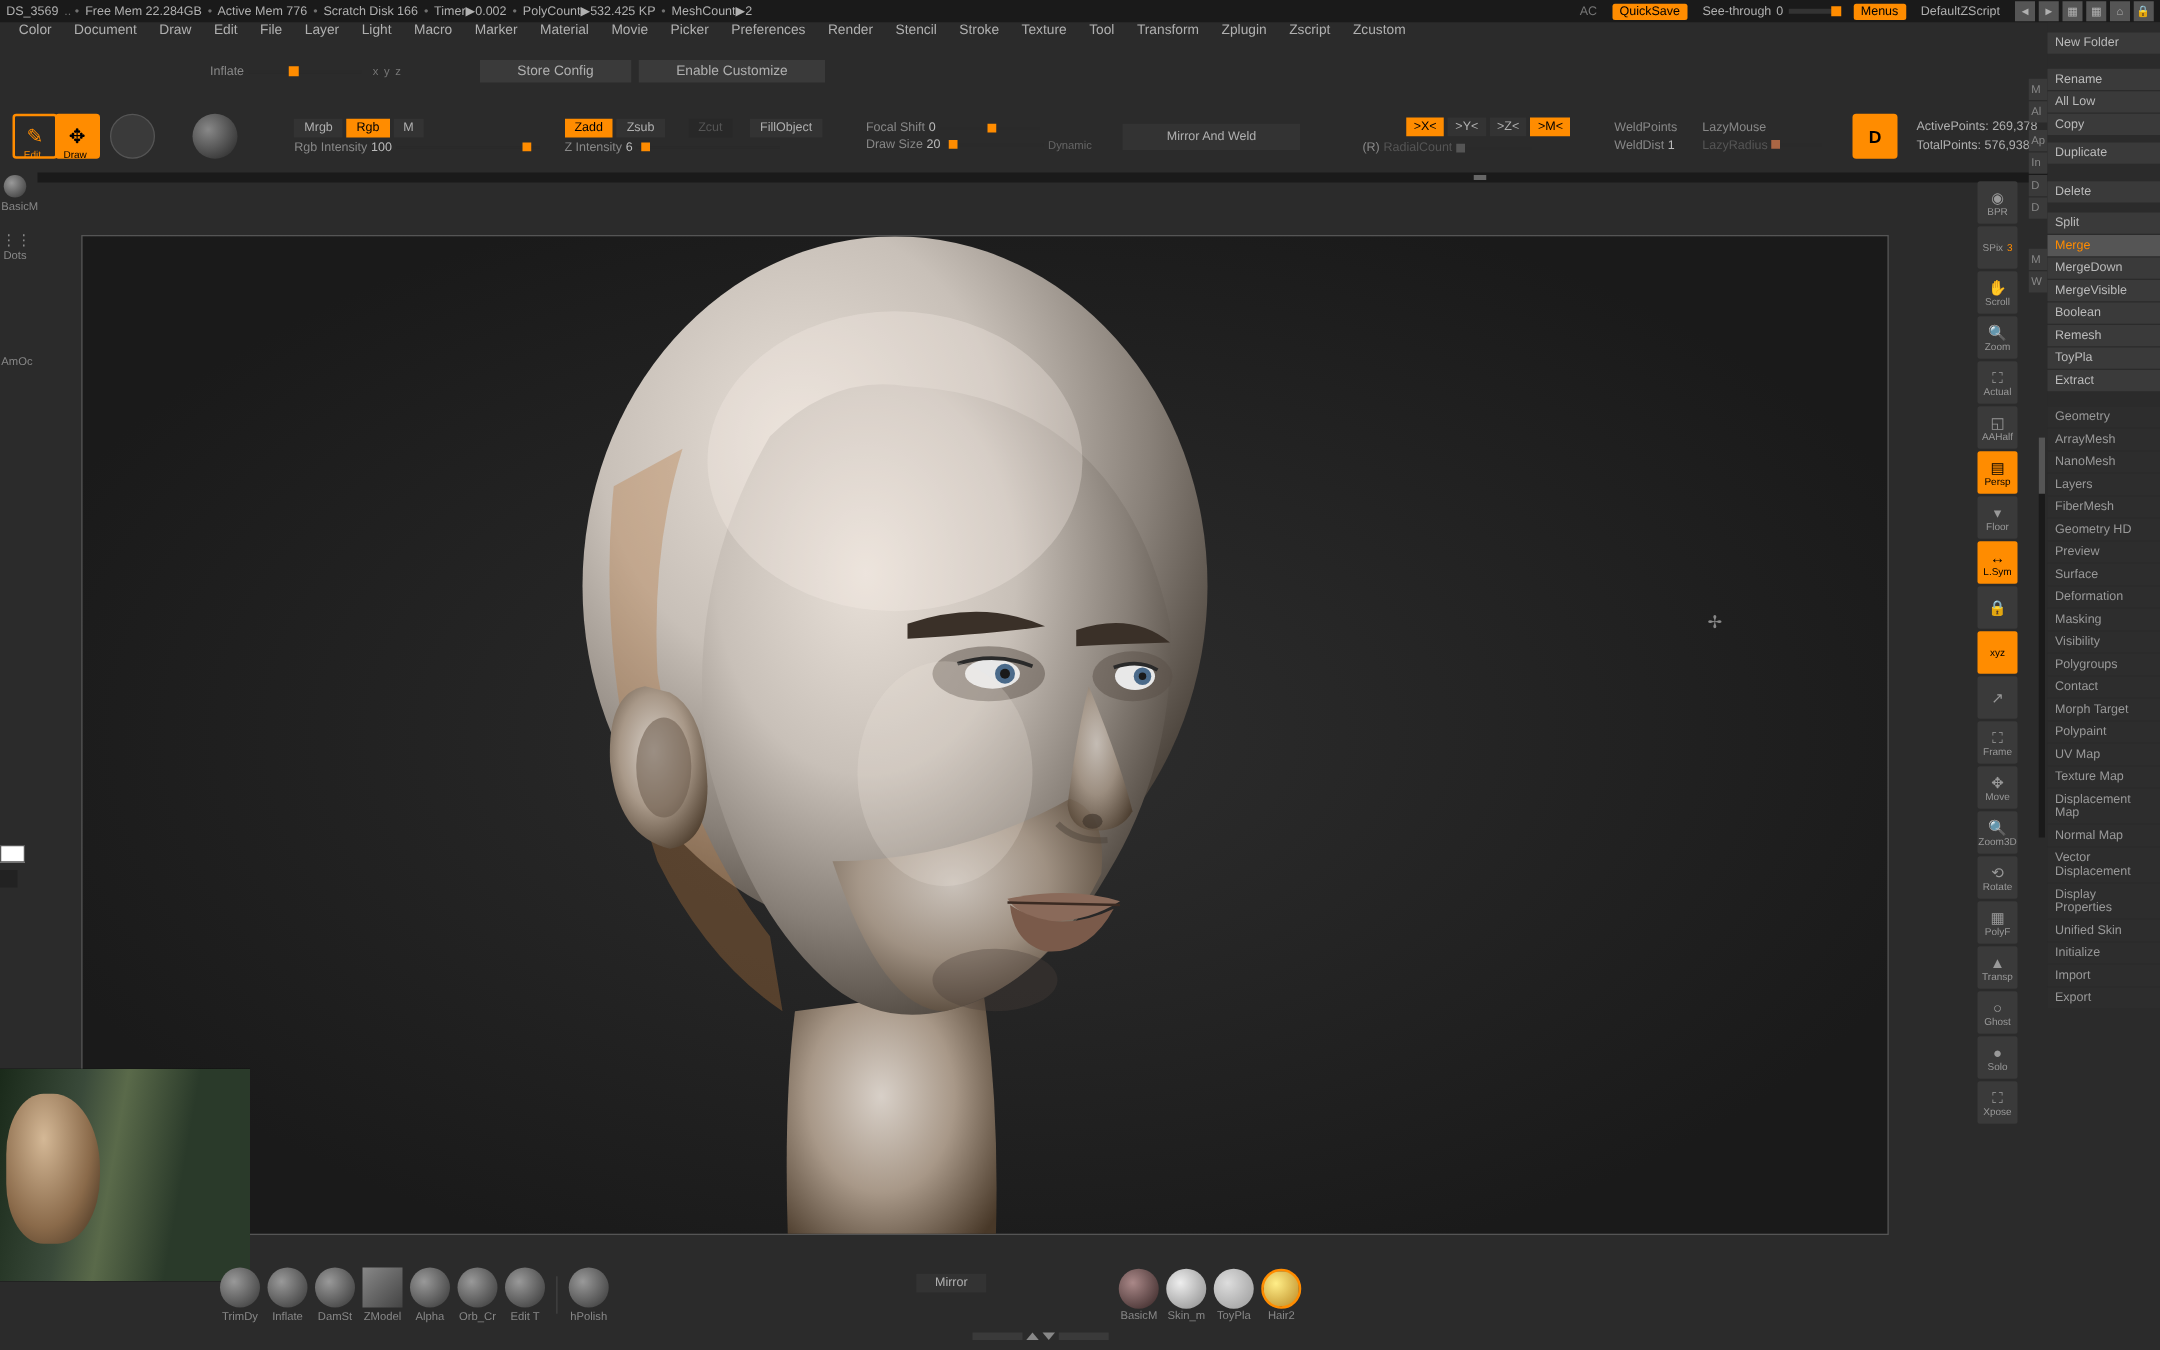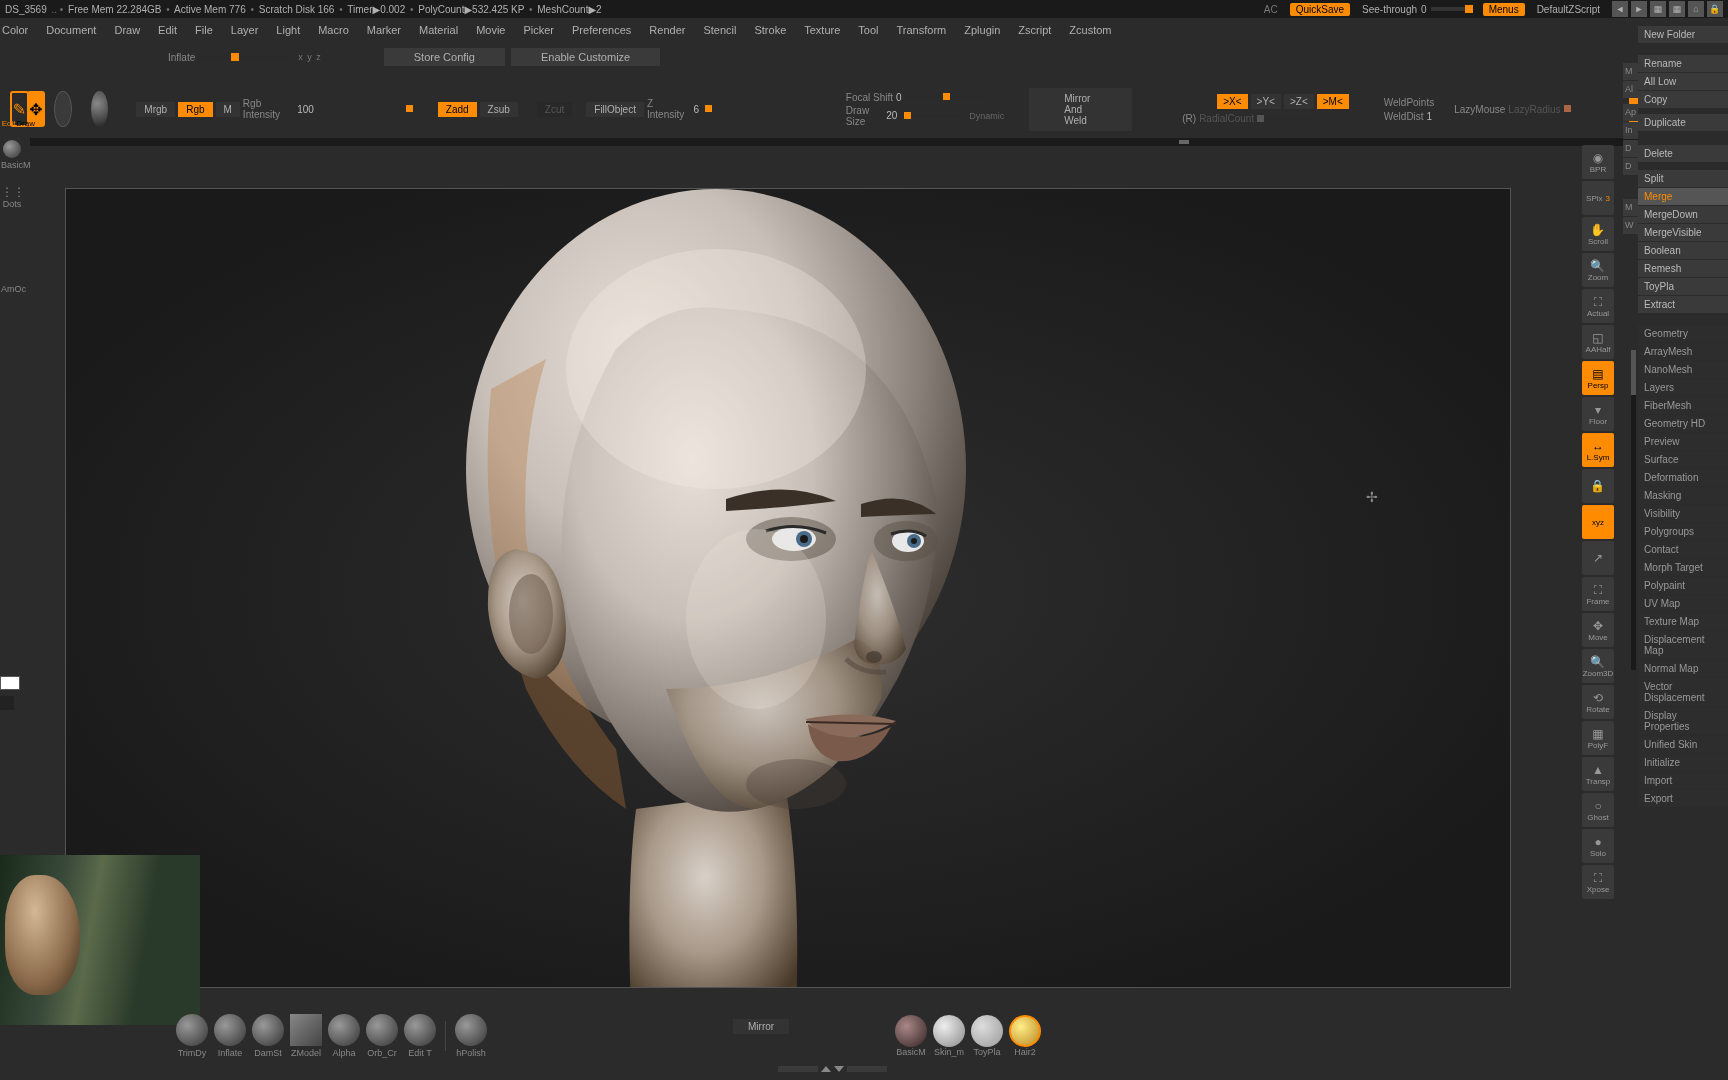--- a/index.html
+++ b/index.html
@@ -10,21 +10,21 @@
 .status-bar .left { flex: 1; }
 .status-bar .right { display: flex; gap: 12px; align-items: center; }
 .status-dot { color: #707070; margin: 0 2px; }
 .orange-btn { background: #ff8c00; color: #000; padding: 1px 6px; border-radius: 2px; font-size: 10px; }
 .slider-mini { width: 40px; height: 4px; background: #333; position: relative; display: inline-block; }
 .slider-mini::after { content: ''; position: absolute; left: 85%; top: -2px; width: 8px; height: 8px; background: #ff8c00; }
 .top-icons { display: flex; gap: 3px; }
 .top-icon { width: 16px; height: 16px; background: #555; display: flex; align-items: center; justify-content: center; font-size: 9px; }
 
 
-.menu-bar { position: absolute; top: 18px; left: 0; right: 0; height: 18px; background: #2b2b2b; display: flex; align-items: flex-end; padding: 0 2px; gap: 18px; font-size: 11px; }
+.menu-bar { position: absolute; top: 18px; left: 0; right: 0; height: 18px; background: #2b2b2b; display: flex; align-items: flex-start; padding: 0 15px; gap: 18px; font-size: 11px; }
 .menu-item { color: #b0b0b0; cursor: pointer; }
 
 
 .config-row { position: absolute; top: 48px; left: 168px; display: flex; align-items: center; gap: 6px; }
 .slider-box { display: flex; align-items: center; gap: 4px; position: relative; }
 .slider-track { width: 90px; height: 3px; background: #2a2a2a; position: relative; }
 .slider-handle { position: absolute; width: 8px; height: 8px; background: #ff8c00; top: -3px; }
 .small-label { font-size: 10px; color: #888; }
 .xyz-label { font-size: 9px; color: #777; letter-spacing: 1px; margin-left: 5px; }
 .config-btn { background: #3a3a3a; padding: 3px 30px; font-size: 11px; }
@@ -32,33 +32,33 @@
 
 .tool-row { position: absolute; top: 85px; left: 0; right: 0; height: 48px; display: flex; align-items: center; padding: 0 10px; gap: 5px; }
 .tool-icon-box { width: 36px; height: 36px; border: 2px solid #ff8c00; border-radius: 3px; display: flex; align-items: center; justify-content: center; background: #2a2a2a; }
 .tool-icon-box.draw { background: #ff8c00; }
 .circle-btn { width: 36px; height: 36px; border-radius: 50%; background: #3a3a3a; border: 1px solid #555; }
 .sphere-icon { width: 36px; height: 36px; border-radius: 50%; background: radial-gradient(circle at 35% 35%, #888, #222); }
 .tool-btns { display: flex; gap: 3px; align-items: center; }
 .tb { padding: 2px 8px; font-size: 10px; background: #333; }
 .tb.active { background: #ff8c00; color: #000; }
 .tb.dim { color: #555; background: #282828; margin-left: 16px; }
-.slider-grp { display: flex; flex-direction: row; gap: 3px; margin-left: 5px; }
+.slider-grp { display: flex; flex-direction: column; gap: 3px; margin-left: 5px; }
 .slider-line { display: flex; align-items: center; gap: 3px; position: relative; }
 .slider-line .track { width: 115px; height: 2px; background: #2a2a2a; position: relative; }
 .slider-line .handle { position: absolute; width: 7px; height: 7px; background: #ff8c00; top: -3px; }
 .val { color: #bbb; font-size: 10px; }
 .lbl { color: #888; font-size: 10px; }
 .draw-cluster { display: flex; flex-direction: column; gap: 2px; margin-left: 30px; }
 .mirror-box { background: #333; padding: 5px 35px; font-size: 10px; margin-left: 20px; position: relative; }
 .sym-btns { display: flex; gap: 3px; margin-left: 35px; }
 .sym-b { padding: 2px 6px; background: #333; font-size: 10px; }
 .sym-b.act { background: #ff8c00; color: #000; }
 .weld-col { display: flex; flex-direction: column; gap: 3px; margin-left: 30px; }
-.lazy-col { display: flex; flex-direction: row; gap: 3px; margin-left: 15px; }
+.lazy-col { display: flex; flex-direction: column; gap: 3px; margin-left: 15px; }
 .lazy-col .dim { color: #555; }
 .d-icon { width: 36px; height: 36px; background: #ff8c00; border-radius: 3px; display: flex; align-items: center; justify-content: center; margin-left: 20px; color: #000; font-weight: bold; font-size: 14px; }
 .point-stats { display: flex; flex-direction: column; gap: 4px; margin-left: 10px; font-size: 10px; }
 
 
 .div-bar { position: absolute; top: 138px; left: 30px; right: 80px; height: 8px; background: #1a1a1a; }
 .div-bar::after { content:''; position: absolute; left: 71%; top: 2px; width: 10px; height: 4px; background: #666; }
 
 
 .left-side { position: absolute; left: 0; top: 138px; width: 24px; display: flex; flex-direction: column; gap: 15px; align-items: center; }

